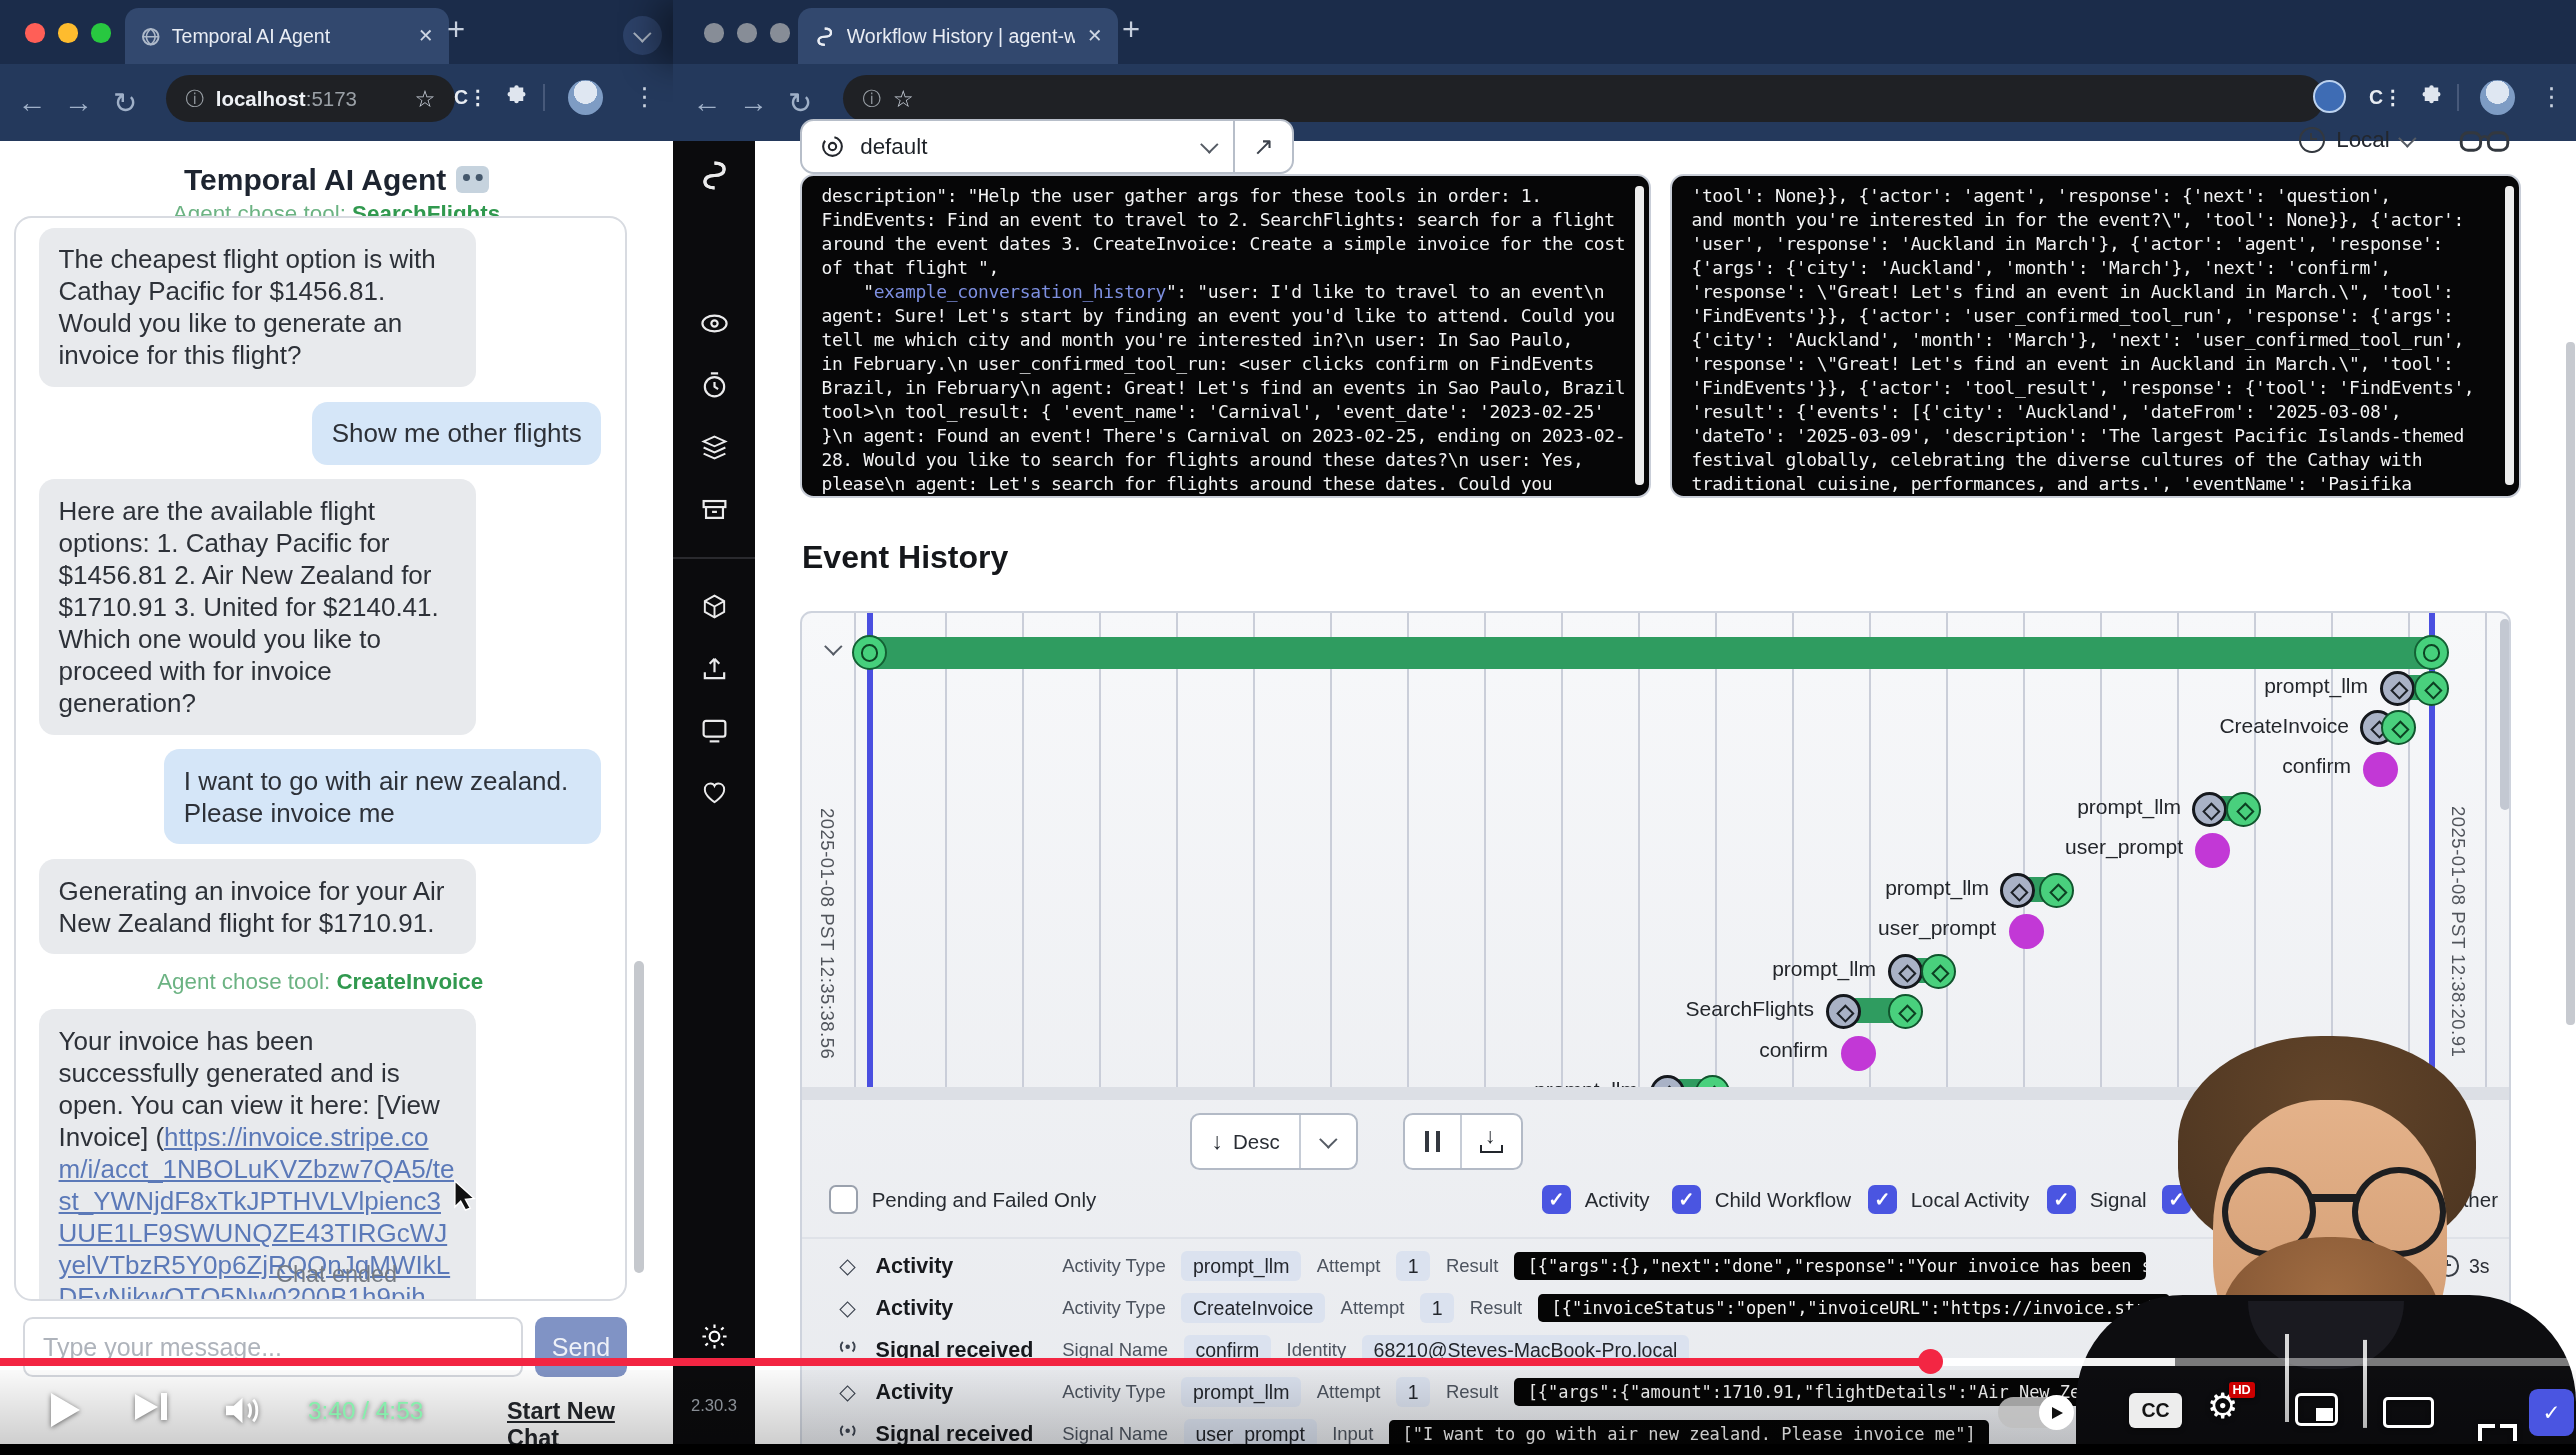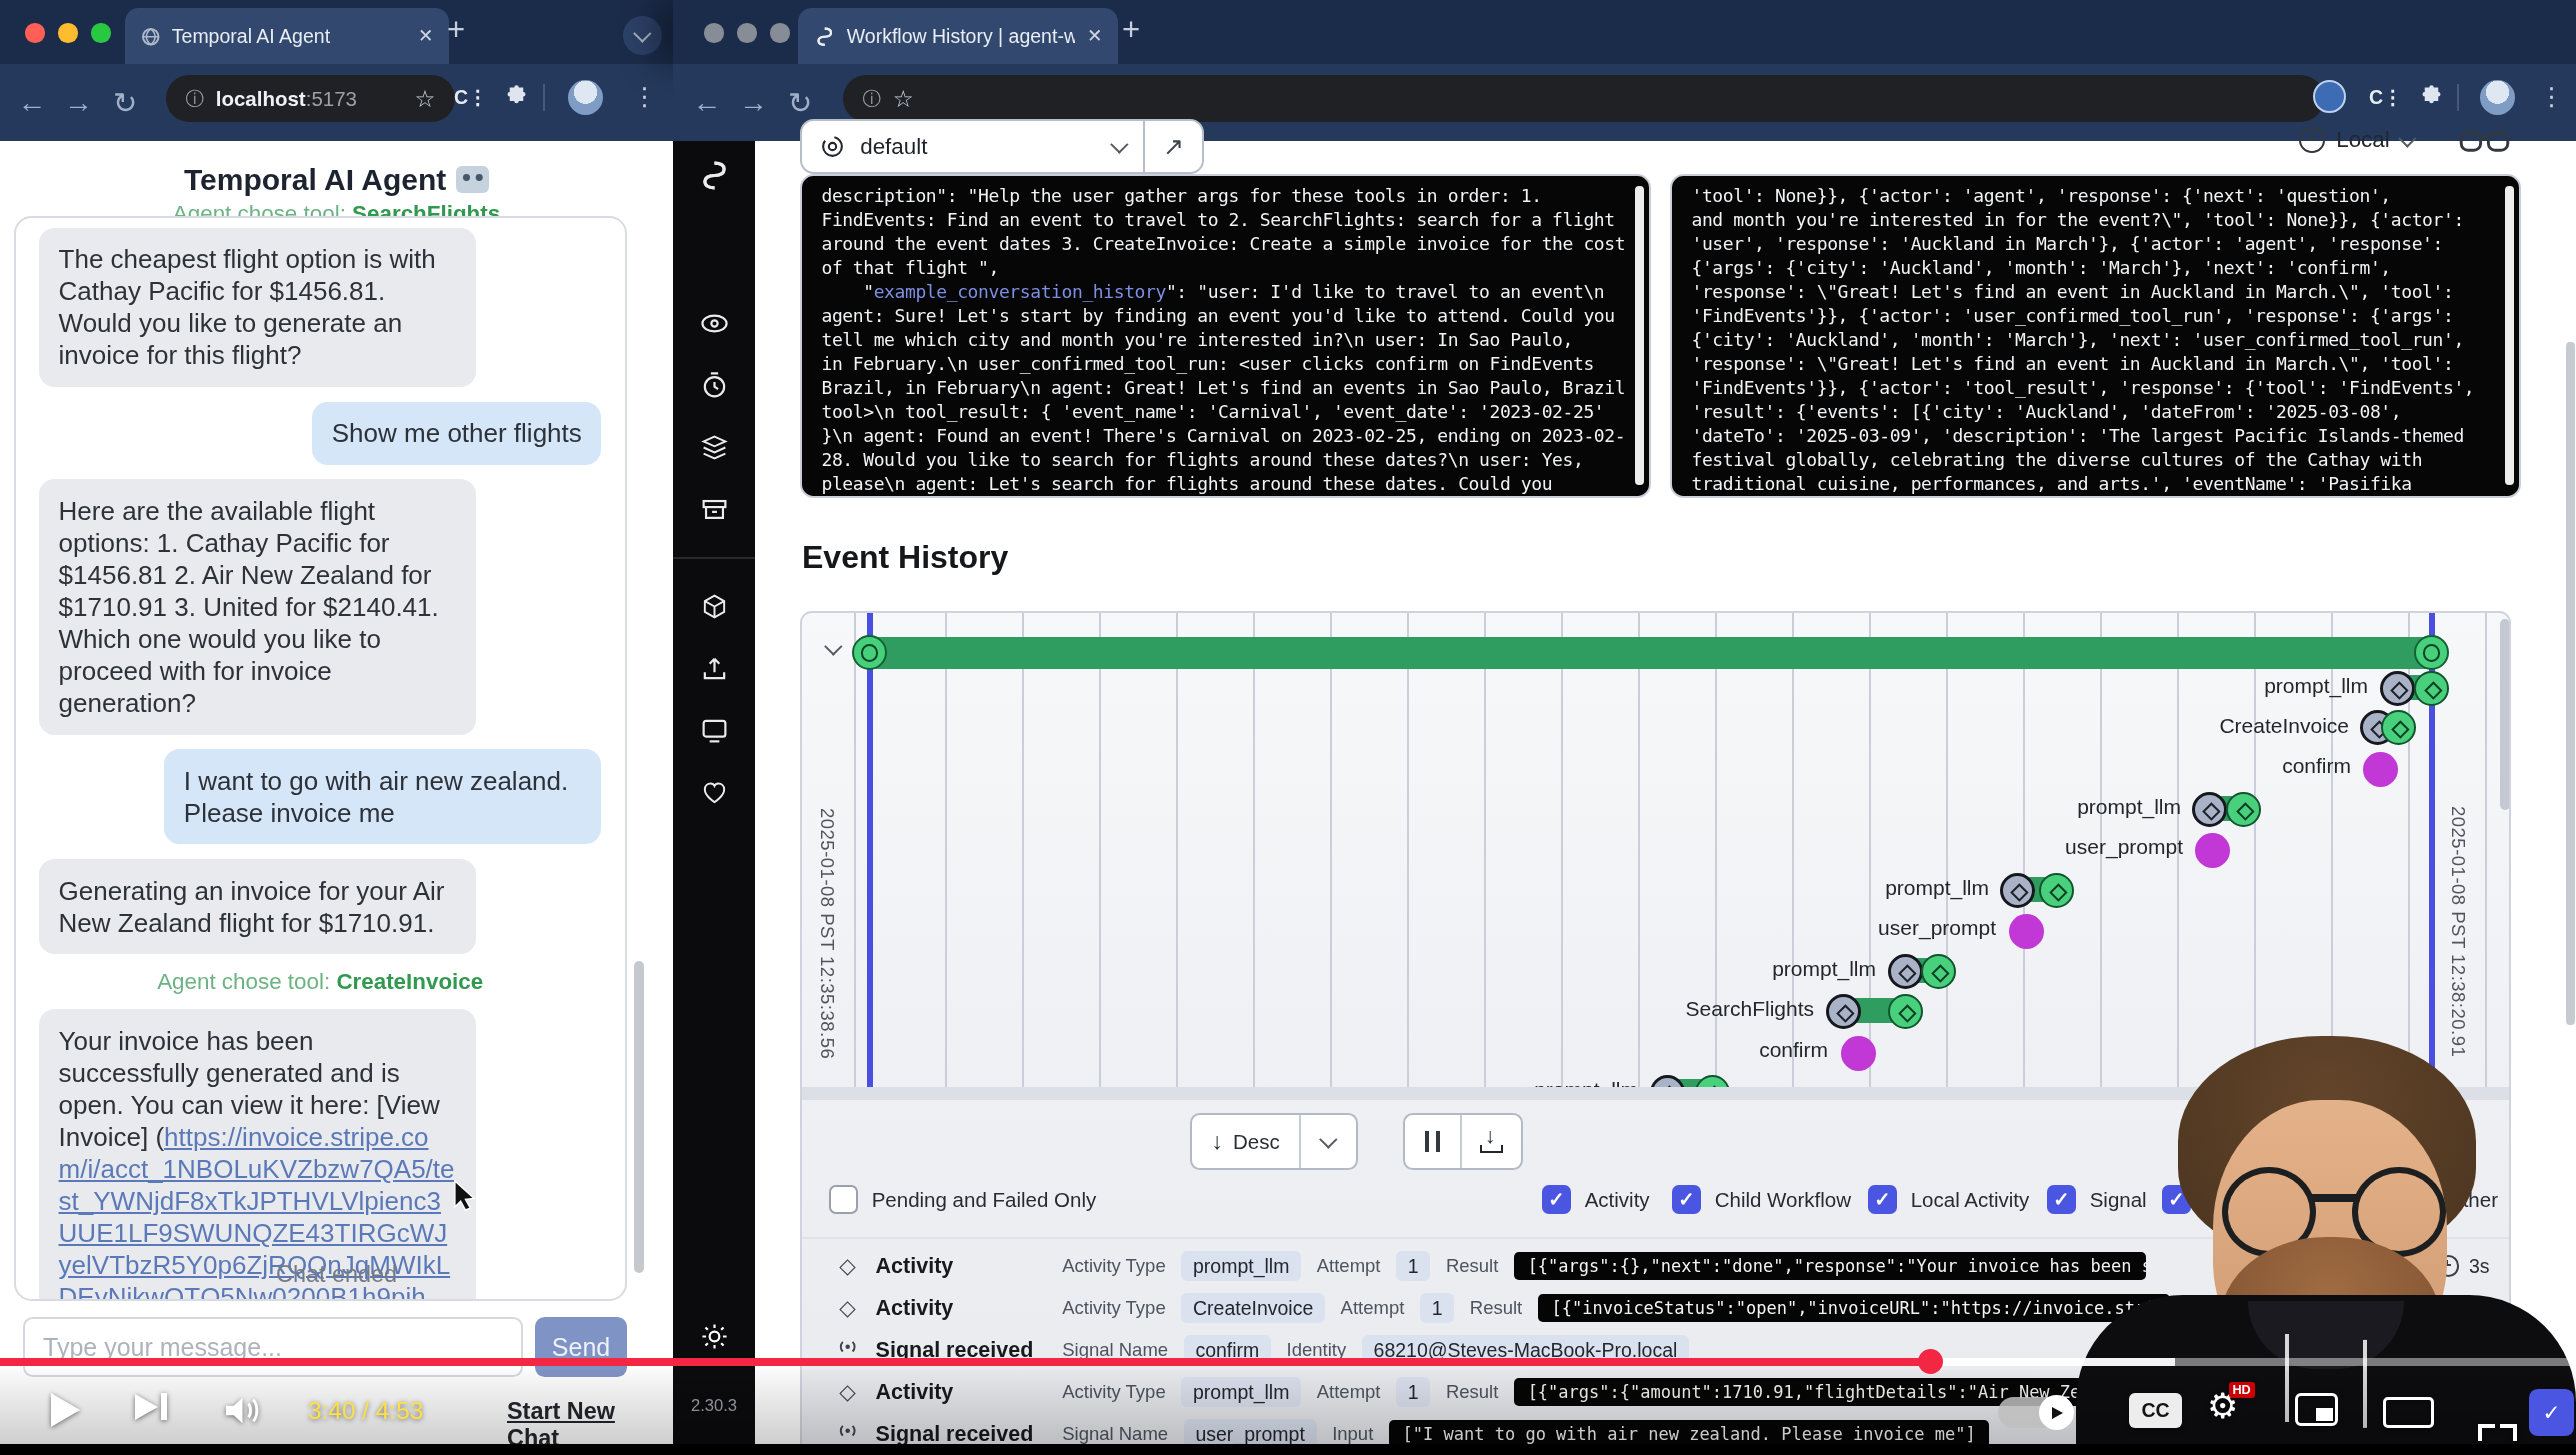--- a/index.html
+++ b/index.html
@@ -40,21 +40,21 @@
   .msg-input::placeholder{color:#aeb3bb;}
   .send-btn{position:absolute;left:535px;top:1176px;width:92px;height:60px;background:#8093c5;border:0;border-radius:9.8px;color:#eef1f8;font-size:25px;font-family:"Liberation Sans",sans-serif;}
   .start-new{position:absolute;left:507px;top:1257px;font-size:23.4px;color:#23262b;text-decoration:underline;font-weight:bold;}
 
   
   .t-sidebar{position:absolute;left:673px;top:141px;width:82px;height:1314px;background:#0b0b0d;display:flex;flex-direction:column;align-items:center;}
   .t-sidebar svg{display:block;}
   .sb-item{margin-top:33px;opacity:.92;}
   .sb-divider{width:82px;height:2px;background:#2a2a2e;margin-top:33px;}
   .t-main{position:absolute;left:755px;top:141px;width:1821px;height:1314px;background:#fff;}
-  .ns-group{position:absolute;left:800px;top:119px;width:404px;height:55px;border:2px solid #b7bec9;border-radius:13.7px;background:#fff;display:flex;align-items:center;box-sizing:border-box;}
+  .ns-group{position:absolute;left:800px;top:119px;width:494px;height:55px;border:2px solid #b7bec9;border-radius:13.7px;background:#fff;display:flex;align-items:center;box-sizing:border-box;}
   .ns-select{flex:1;display:flex;align-items:center;gap:15.6px;padding:0 17.6px;font-size:22.4px;color:#1d2127;}
   .ns-ext{width:57px;height:100%;border-left:2px solid #b7bec9;display:flex;align-items:center;justify-content:center;color:#3c424c;font-size:25px;}
   .local-ctl{position:absolute;left:2299px;top:127px;display:flex;align-items:center;gap:11.7px;font-size:22.4px;color:#23272e;}
   .cssclock{width:21.5px;height:21.5px;border:2.4px solid #33383f;border-radius:50%;position:relative;}
   .cssclock:before{content:"";position:absolute;left:8.8px;top:3.9px;width:2.4px;height:6.8px;background:#33383f;}
   .cssclock:after{content:"";position:absolute;left:8.8px;top:8.8px;width:6.8px;height:2.4px;background:#33383f;}
   .code-panel{position:absolute;top:174px;width:851px;height:324px;background:#060607;border:2px solid #c9ced8;border-radius:13.7px;box-sizing:border-box;overflow:hidden;padding:7.8px 15.6px 9.8px 19.5px;}
   .code-panel .ln{font-family:"DejaVu Sans Mono",monospace;font-size:18px;line-height:24px;letter-spacing:-0.4px;color:#f2f3f4;white-space:pre;}
   .code-panel .ln:first-child{margin-top:-12.7px;opacity:.85;}
   .code-panel .hl{color:#7d8fe0;}
@@ -129,21 +129,21 @@
   .progress{position:absolute;left:0;top:1358px;height:7.8px;z-index:50;}
   .prog-red{background:#f32643;}
   .prog-buf{background:rgba(255,255,255,.95);}
   .prog-rest{background:rgba(255,255,255,.45);}
   .prog-knob{position:absolute;left:1918px;top:1349px;width:25px;height:25px;border-radius:50%;background:#f32643;z-index:51;}
   .vc{position:absolute;top:1393px;z-index:52;filter:drop-shadow(0 1px 2.9px rgba(0,0,0,.55));}
   .vc-play{width:0;height:0;border-left:29px solid #fff;border-top:17.6px solid transparent;border-bottom:17.6px solid transparent;}
   .vc-next{display:flex;align-items:center;}
   .vc-next .t{width:0;height:0;border-left:23.4px solid #fff;border-top:13.7px solid transparent;border-bottom:13.7px solid transparent;}
   .vc-next .b{width:5.9px;height:27px;background:#fff;margin-left:2.9px;}
-  .vc-time{color:#fde047;font-size:24.4px;top:1397px;}
+  .vc-time{color:#86efac;font-size:24.4px;top:1397px;}
   .vc-cc{width:53px;height:35px;background:#ededed;border-radius:5.9px;color:#141414;font-weight:bold;font-size:19.5px;display:flex;align-items:center;justify-content:center;}
   .vc-gear{color:#fff;font-size:35px;top:1386px;}
   .hdbadge{position:absolute;left:21.5px;top:-3.9px;background:#c00;color:#fff;font-size:12.7px;font-weight:bold;border-radius:2.9px;padding:1px 3.9px;}
   .vc-mini{width:43px;height:33px;border:3.9px solid #fff;border-radius:5.9px;position:relative;box-sizing:border-box;}
   .vc-mini i{position:absolute;right:2px;bottom:2px;width:16.6px;height:12.7px;background:#fff;display:block;}
   .vc-theater{width:51px;height:31px;border:3.9px solid #fff;border-radius:4.9px;box-sizing:border-box;}
   .vc-full{width:39px;height:39px;position:relative;}
   .vc-full i{position:absolute;width:12.7px;height:12.7px;display:block;}
   .vc-full .tl{left:0;top:0;border-left:4.9px solid #fff;border-top:4.9px solid #fff;}
   .vc-full .tr{right:0;top:0;border-right:4.9px solid #fff;border-top:4.9px solid #fff;}

